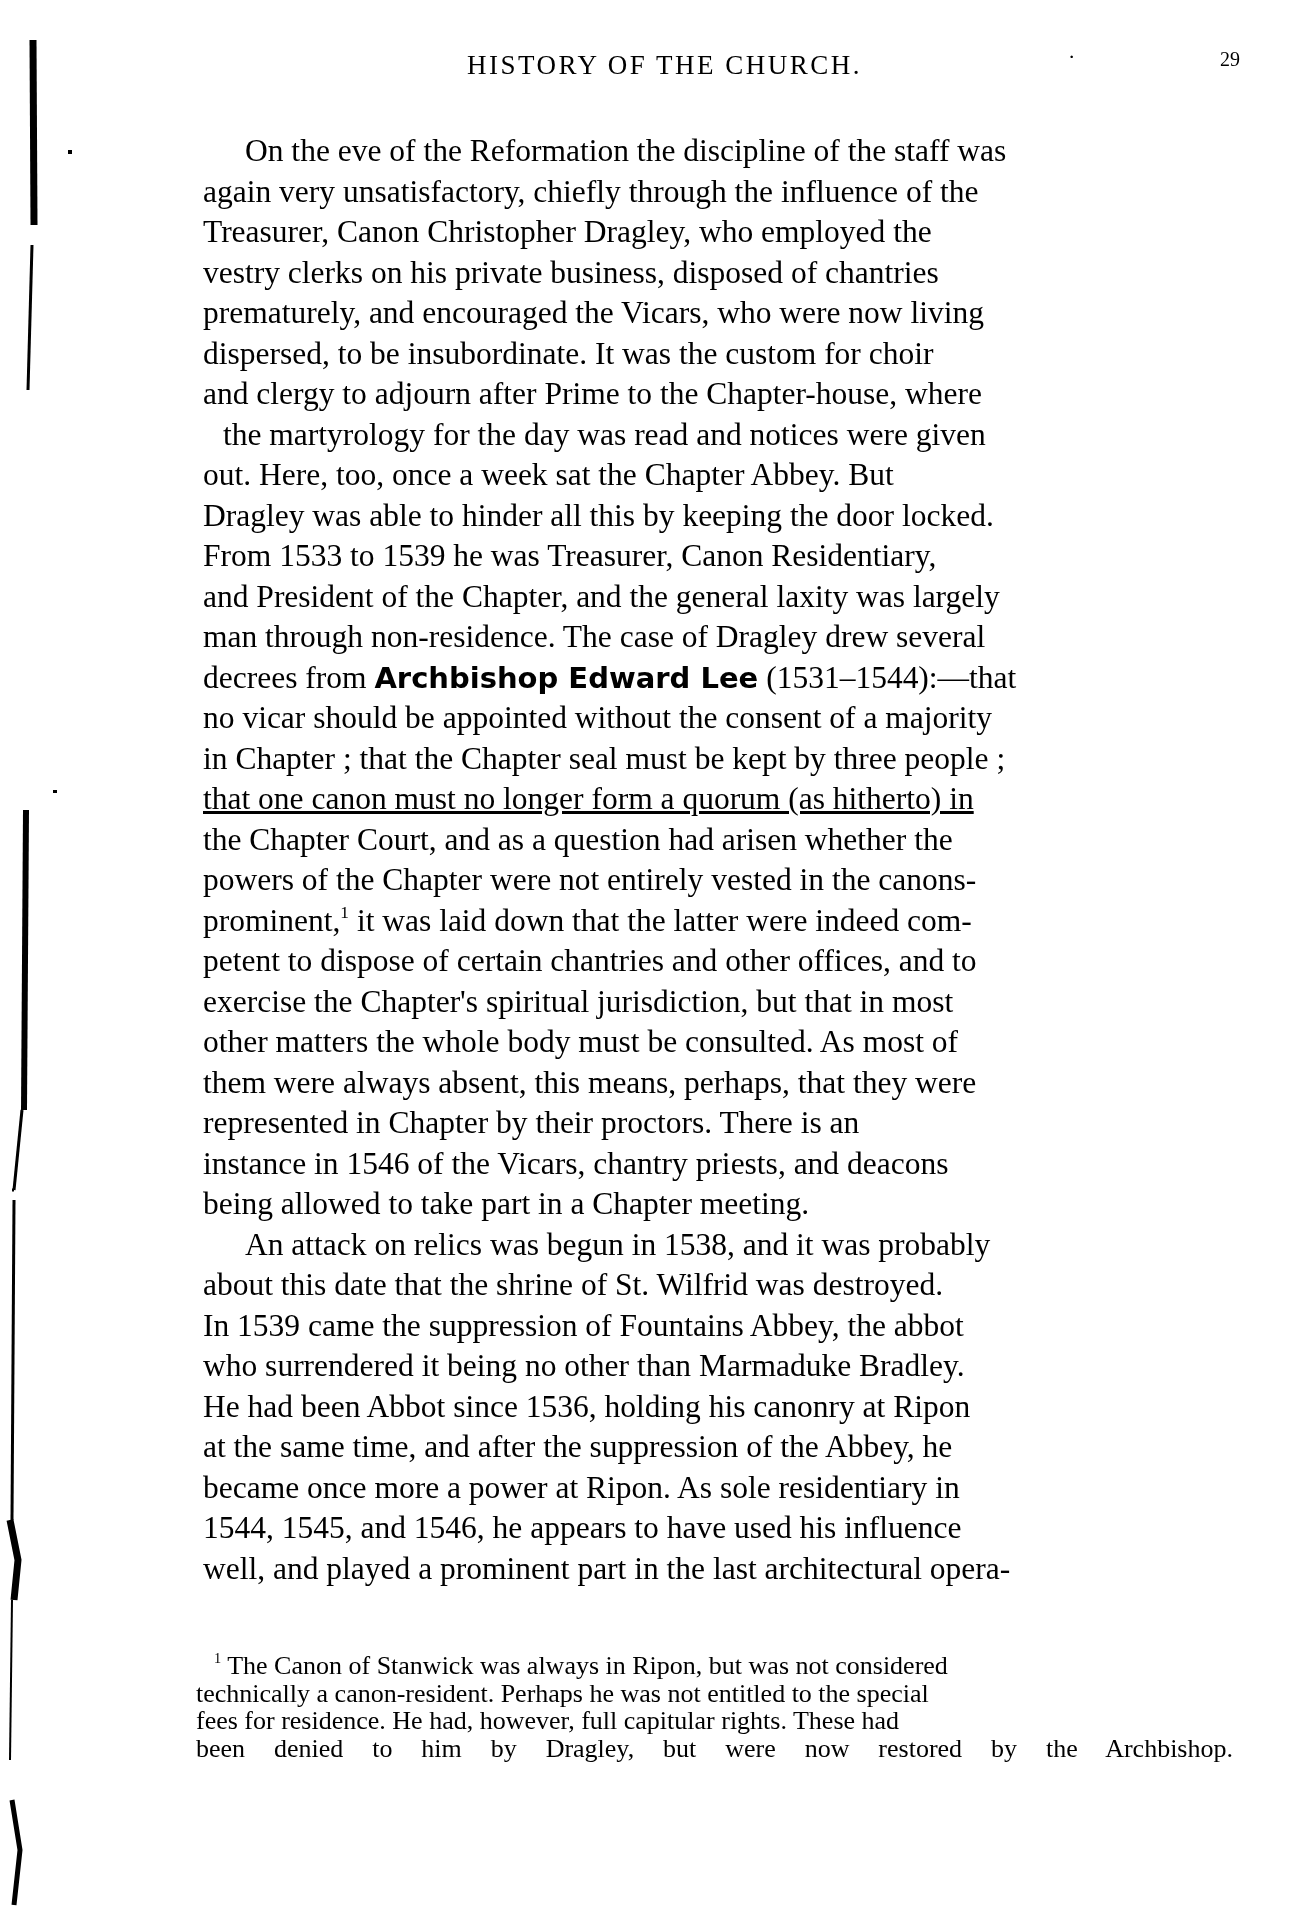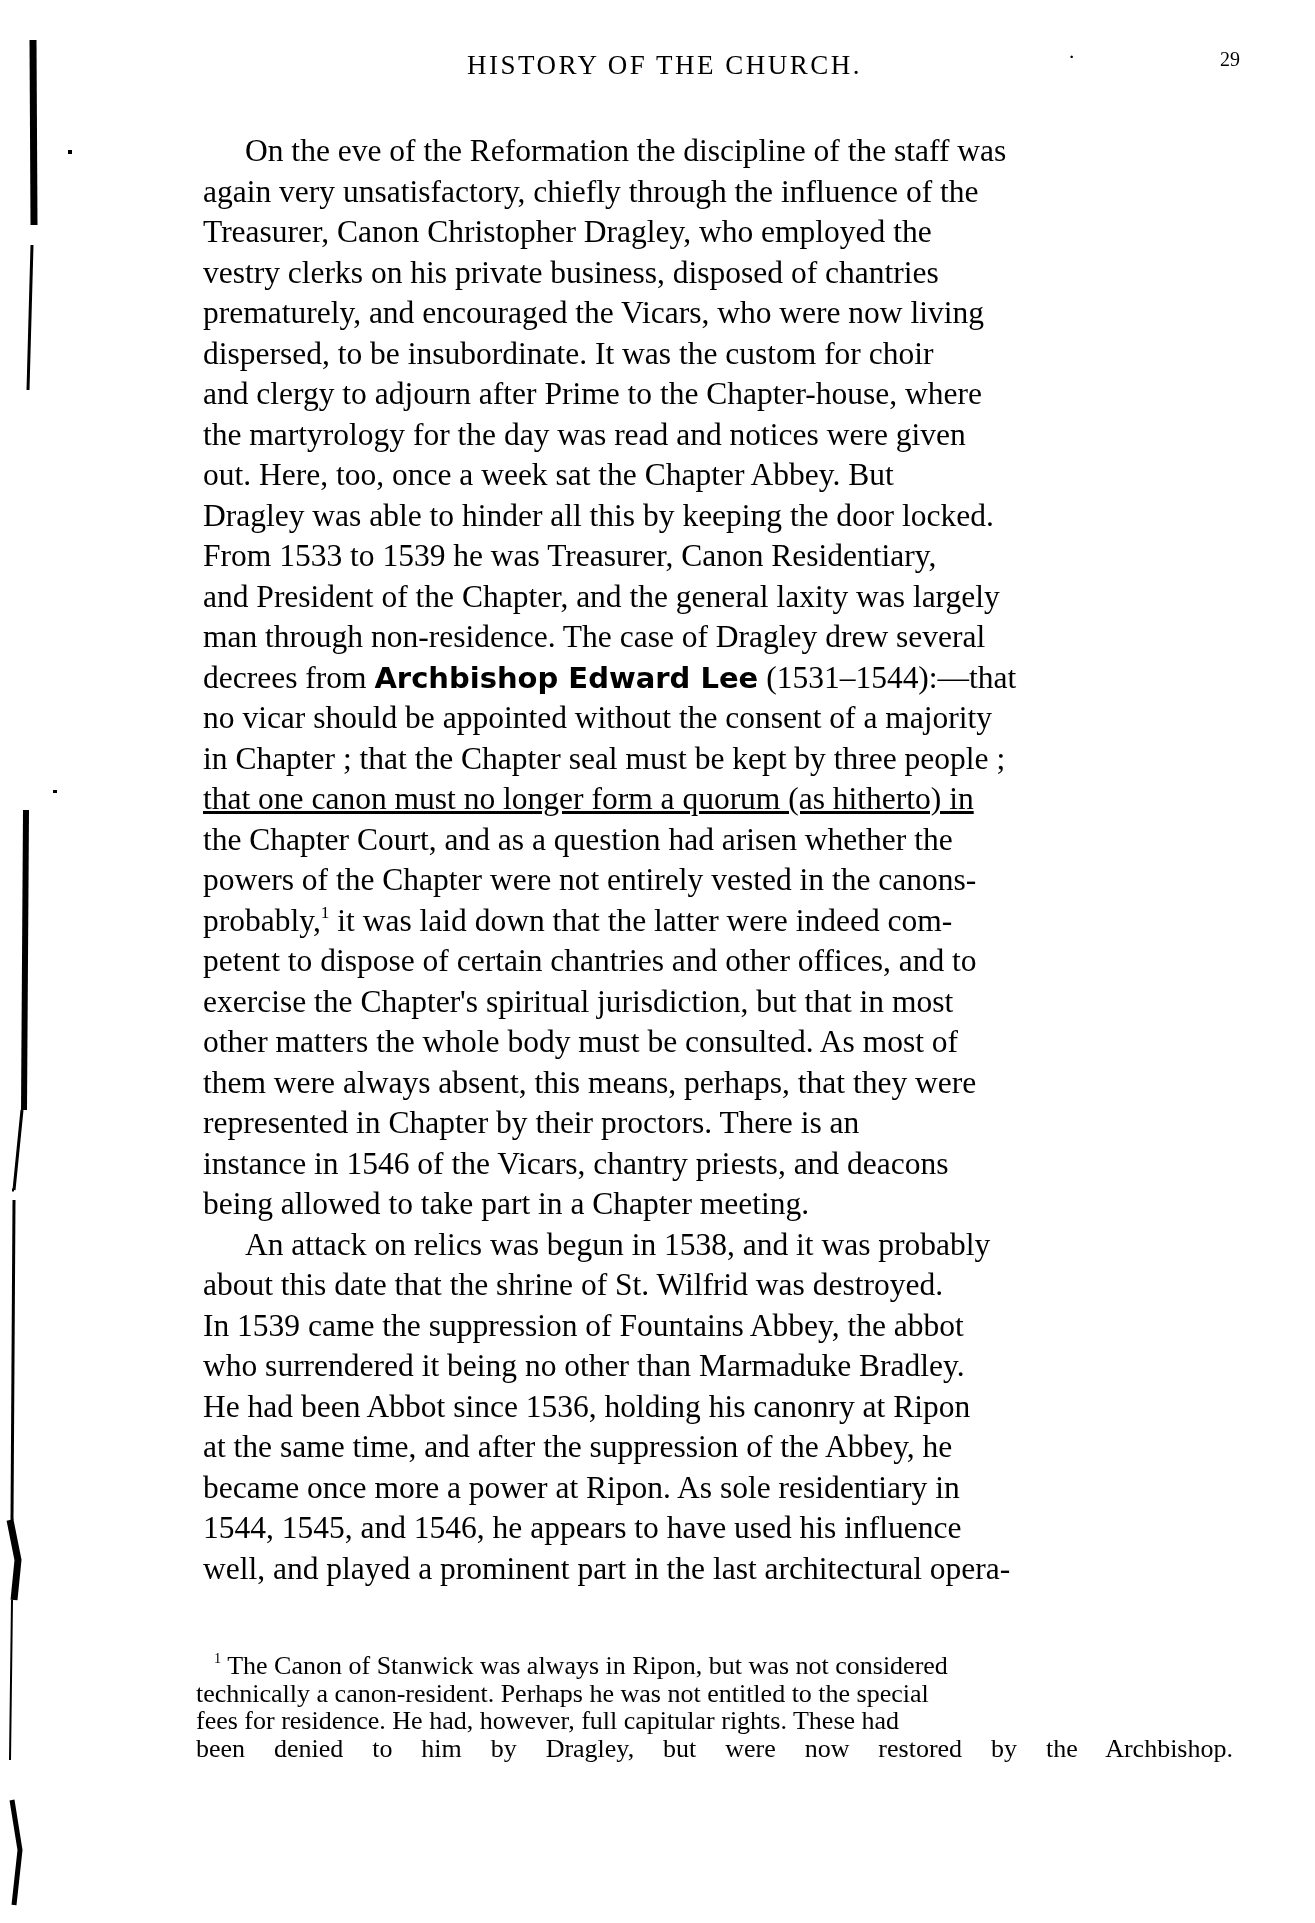--- a/index.html
+++ b/index.html
@@ -53,33 +53,33 @@
 
   <div class="body">
     <div>
       <span class="line indent" style="white-space: nowrap; text-align-last: left;">On the eve of the Reformation the discipline of the staff was</span>
       <span class="line" style="white-space: nowrap; text-align-last: left;">again very unsatisfactory, chiefly through the influence of the</span>
       <span class="line" style="white-space: nowrap; text-align-last: left;">Treasurer, Canon Christopher Dragley, who employed the</span>
       <span class="line" style="white-space: nowrap; text-align-last: left;">vestry clerks on his private business, disposed of chantries</span>
       <span class="line" style="white-space: nowrap; text-align-last: left;">prematurely, and encouraged the Vicars, who were now living</span>
       <span class="line" style="white-space: nowrap; text-align-last: left;">dispersed, to be insubordinate. It was the custom for choir</span>
       <span class="line" style="white-space: nowrap; text-align-last: left;">and clergy to adjourn after Prime to the Chapter-house, where</span>
-      <span class="line" style="white-space: nowrap; text-align-last: left;">the martyrology for the day was read and notices were given</span>
+      <span class="line" style="white-space: nowrap; text-align-last: left; margin-left: 20px;">the martyrology for the day was read and notices were given</span>
       <span class="line" style="white-space: nowrap; text-align-last: left;">out. Here, too, once a week sat the Chapter Abbey. But</span>
       <span class="line" style="white-space: nowrap; text-align-last: left;">Dragley was able to hinder all this by keeping the door locked.</span>
       <span class="line" style="white-space: nowrap; text-align-last: left;">From 1533 to 1539 he was Treasurer, Canon Residentiary,</span>
       <span class="line" style="white-space: nowrap; text-align-last: left;">and President of the Chapter, and the general laxity was largely</span>
       <span class="line" style="white-space: nowrap; text-align-last: left;">man through non-residence. The case of Dragley drew several</span>
       <span class="line" style="white-space: nowrap; letter-spacing: -0.000600962px; text-align-last: left;"><span>decrees from</span> <span class="bold">Archbishop Edward Lee</span> <span>(1531–1544):—that</span></span>
       <span class="line" style="white-space: nowrap; text-align-last: left;">no vicar should be appointed without the consent of a majority</span>
       <span class="line" style="white-space: nowrap; text-align-last: left; font-family: Liberation Serif, serif;">in Chapter ; that the Chapter seal must be kept by three people ;</span>
       <span class="line" style="white-space: nowrap; text-align-last: left; text-decoration: underline;">that one canon must no longer form a quorum (as hitherto) in</span>
       <span class="line" style="white-space: nowrap; text-align-last: left;">the Chapter Court, and as a question had arisen whether the</span>
       <span class="line" style="white-space: nowrap; text-align-last: left;">powers of the Chapter were not entirely vested in the canons-</span>
-      <span class="line" style="white-space: nowrap; text-align-last: left;"><span>probably,</span><sup>1</sup><span> it was laid down that the latter were indeed com-</span></span>
+      <span class="line" style="white-space: nowrap; text-align-last: left;"><span>prominent,</span><sup>1</sup><span> it was laid down that the latter were indeed com-</span></span>
       <span class="line" style="white-space: nowrap; text-align-last: left;">petent to dispose of certain chantries and other offices, and to</span>
       <span class="line" style="white-space: nowrap; text-align-last: left;">exercise the Chapter's spiritual jurisdiction, but that in most</span>
       <span class="line" style="white-space: nowrap; text-align-last: left;">other matters the whole body must be consulted. As most of</span>
       <span class="line" style="white-space: nowrap; text-align-last: left;">them were always absent, this means, perhaps, that they were</span>
       <span class="line" style="white-space: nowrap; text-align-last: left;">represented in Chapter by their proctors. There is an</span>
       <span class="line" style="white-space: nowrap; text-align-last: left;">instance in 1546 of the Vicars, chantry priests, and deacons</span>
       <span class="line last" style="white-space: nowrap;">being allowed to take part in a Chapter meeting.</span>
     </div>
     <div>
       <span class="line indent" style="white-space: nowrap; text-align-last: left;">An attack on relics was begun in 1538, and it was probably</span>

